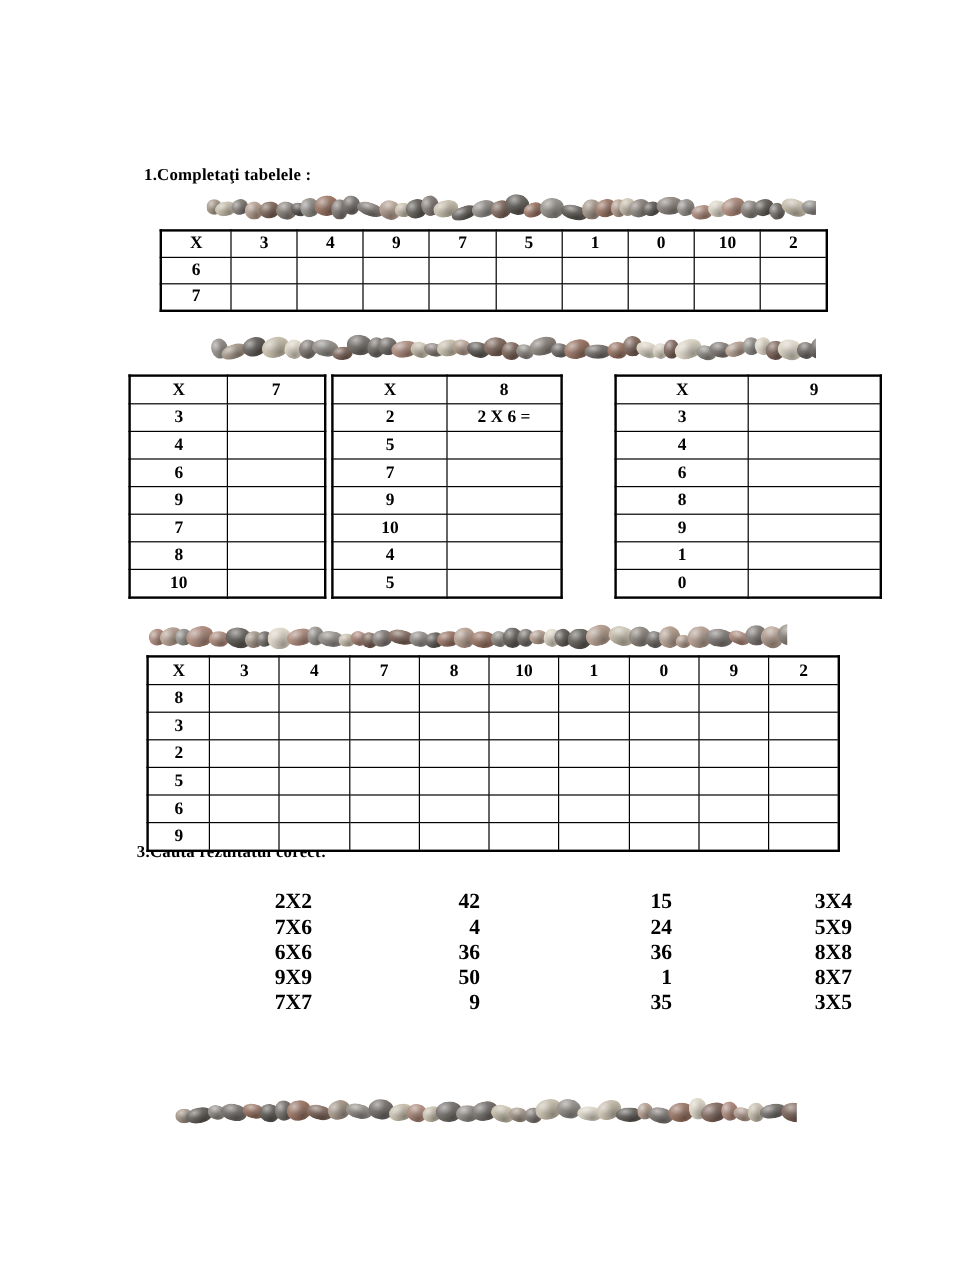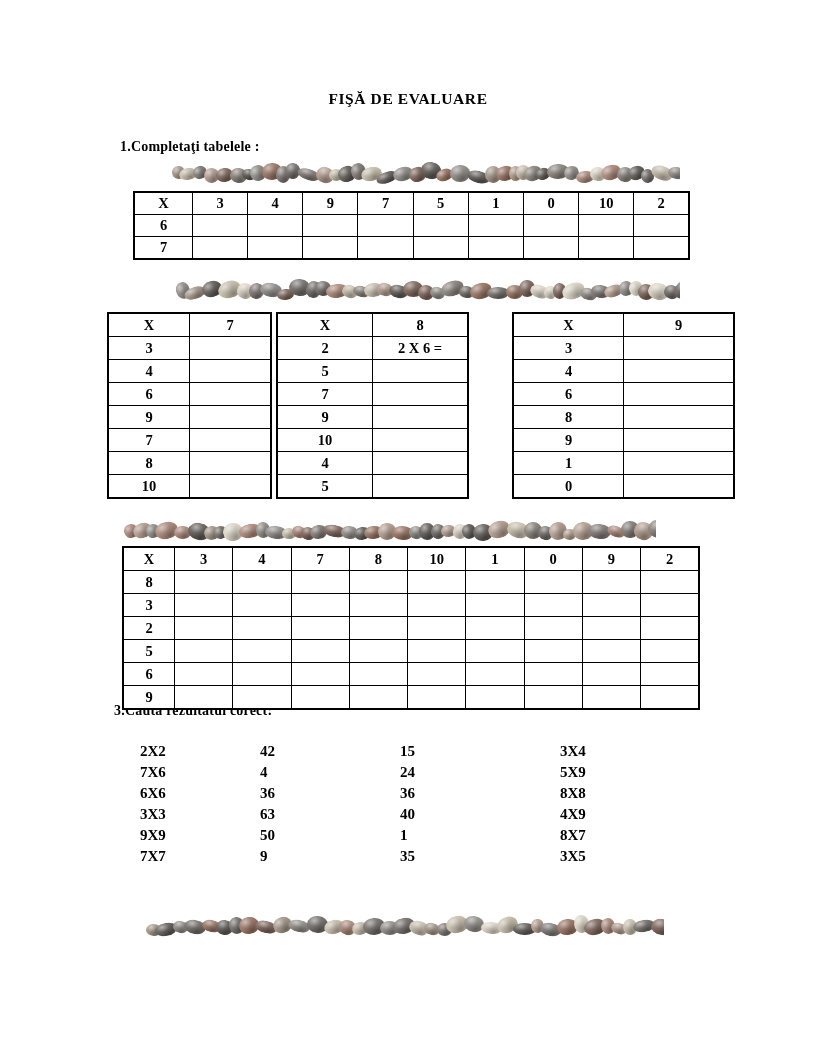--- a/index.html
+++ b/index.html
@@ -102,35 +102,34 @@
     left: 0;
     width: 816px;
   }
   .answer-row {
     display: flex;
     height: 21px;
     line-height: 21px;
   }
   .answer-cell {
     font-weight: bold;
-    font-size: 15px;
-    text-align: left;
+    font-size: 18px;
+    text-align: right;
     white-space: nowrap;
   }
   .col-a { width: 120px; margin-left: 140px; }
   .col-b { width: 140px; }
   .col-c { width: 160px; }
   .col-d { width: 150px; }
 </style>
 </head>
 <body>
 
 <div class="page">
 
-  <div class="doc-title">FIŞĂ  DE EVALUARE</div>
 
   <div class="task-heading" id="task1-heading">1.Completaţi tabelele :</div>
 
   <div class="pebble-strip" style="left: 172px; top: 158px; width: 508px;">
       <span class="pebble" style="left: 0px; width: 13px; height: 13px; bottom: 5px; background: radial-gradient(at 34% 28%, rgba(255, 255, 255, 0.55) 0%, rgba(255, 255, 255, 0.12) 34%, rgba(0, 0, 0, 0) 60%), radial-gradient(at 62% 78%, rgba(0, 0, 0, 0.32) 0%, rgba(0, 0, 0, 0) 62%), rgb(160, 146, 132); transform: rotate(-4.8deg);"></span>
       <span class="pebble" style="left: 7px; width: 18px; height: 12px; bottom: 4px; background: radial-gradient(at 34% 28%, rgba(255, 255, 255, 0.55) 0%, rgba(255, 255, 255, 0.12) 34%, rgba(0, 0, 0, 0) 60%), radial-gradient(at 62% 78%, rgba(0, 0, 0, 0.32) 0%, rgba(0, 0, 0, 0) 62%), rgb(196, 187, 169); transform: rotate(-9.8deg);"></span>
       <span class="pebble" style="left: 21px; width: 14px; height: 13px; bottom: 5px; background: radial-gradient(at 34% 28%, rgba(255, 255, 255, 0.55) 0%, rgba(255, 255, 255, 0.12) 34%, rgba(0, 0, 0, 0) 60%), radial-gradient(at 62% 78%, rgba(0, 0, 0, 0.32) 0%, rgba(0, 0, 0, 0) 62%), rgb(125, 118, 114); transform: rotate(-19.4deg);"></span>
       <span class="pebble" style="left: 32px; width: 15px; height: 15px; bottom: 1px; background: radial-gradient(at 34% 28%, rgba(255, 255, 255, 0.55) 0%, rgba(255, 255, 255, 0.12) 34%, rgba(0, 0, 0, 0) 60%), radial-gradient(at 62% 78%, rgba(0, 0, 0, 0.32) 0%, rgba(0, 0, 0, 0) 62%), rgb(176, 154, 140); transform: rotate(-5.2deg);"></span>
       <span class="pebble" style="left: 44px; width: 17px; height: 14px; bottom: 2px; background: radial-gradient(at 34% 28%, rgba(255, 255, 255, 0.55) 0%, rgba(255, 255, 255, 0.12) 34%, rgba(0, 0, 0, 0) 60%), radial-gradient(at 62% 78%, rgba(0, 0, 0, 0.32) 0%, rgba(0, 0, 0, 0) 62%), rgb(122, 98, 87); transform: rotate(-7.2deg);"></span>
       <span class="pebble" style="left: 58px; width: 17px; height: 15px; bottom: 1px; background: radial-gradient(at 34% 28%, rgba(255, 255, 255, 0.55) 0%, rgba(255, 255, 255, 0.12) 34%, rgba(0, 0, 0, 0) 60%), radial-gradient(at 62% 78%, rgba(0, 0, 0, 0.32) 0%, rgba(0, 0, 0, 0) 62%), rgb(135, 127, 120); transform: rotate(9.1deg);"></span>
@@ -548,26 +547,20 @@
         <div class="answer-cell col-c">24</div>
         <div class="answer-cell col-d">5X9</div>
       </div>
       <div class="answer-row">
         <div class="answer-cell col-a">6X6</div>
         <div class="answer-cell col-b">36</div>
         <div class="answer-cell col-c">36</div>
         <div class="answer-cell col-d">8X8</div>
       </div>
       <div class="answer-row">
-        <div class="answer-cell col-a">3X3</div>
-        <div class="answer-cell col-b">63</div>
-        <div class="answer-cell col-c">40</div>
-        <div class="answer-cell col-d">4X9</div>
-      </div>
-      <div class="answer-row">
         <div class="answer-cell col-a">9X9</div>
         <div class="answer-cell col-b">50</div>
         <div class="answer-cell col-c">1</div>
         <div class="answer-cell col-d">8X7</div>
       </div>
       <div class="answer-row">
         <div class="answer-cell col-a">7X7</div>
         <div class="answer-cell col-b">9</div>
         <div class="answer-cell col-c">35</div>
         <div class="answer-cell col-d">3X5</div>

